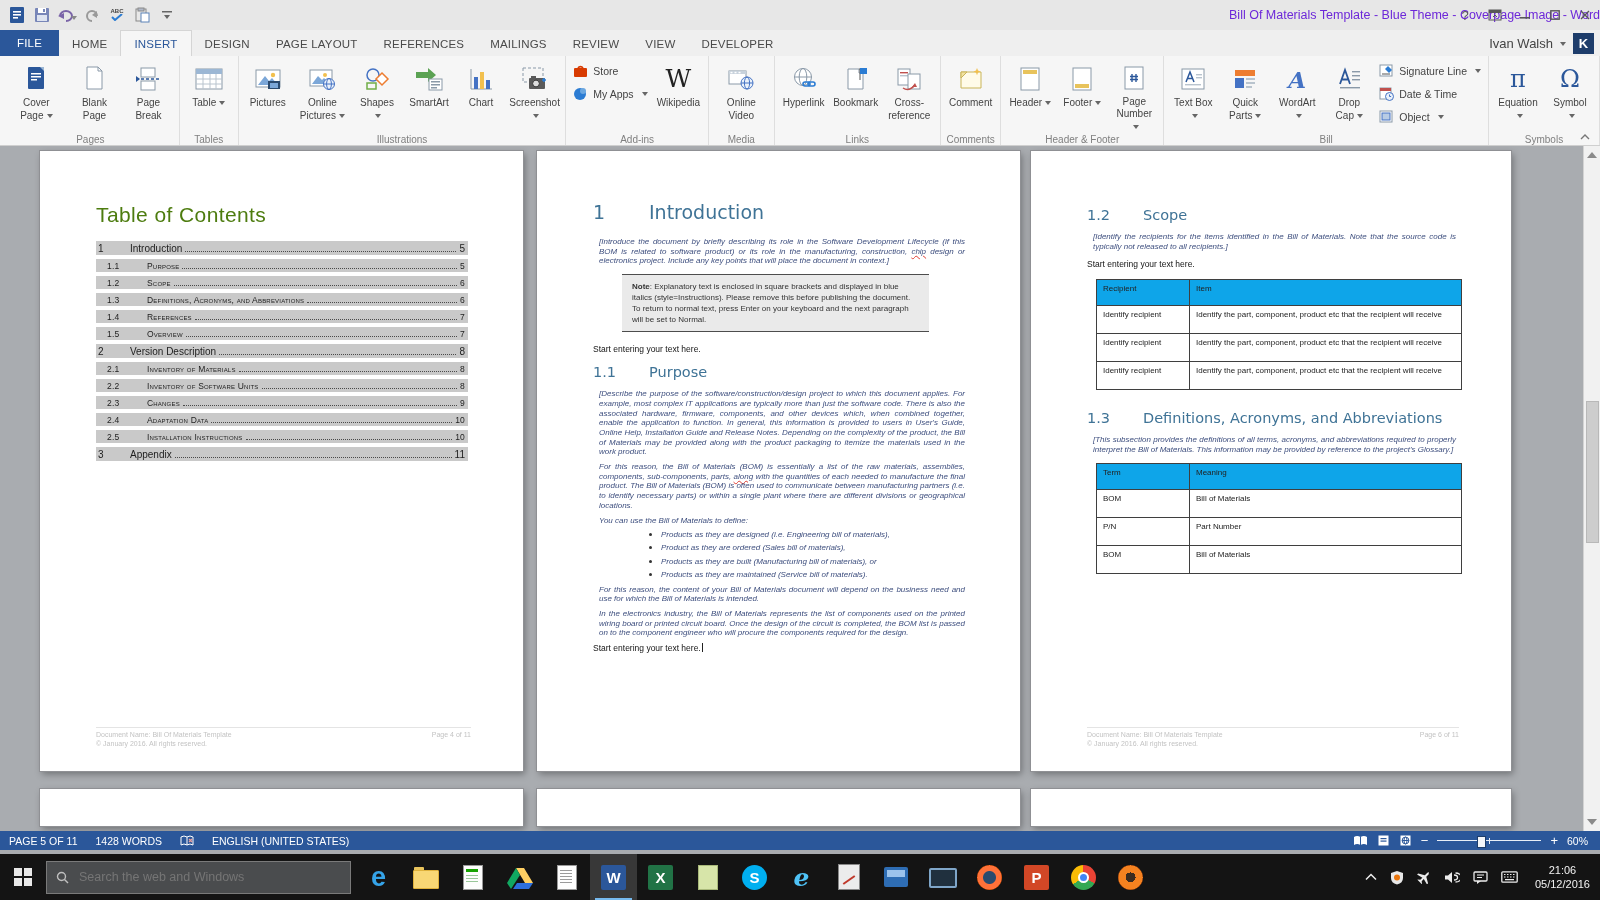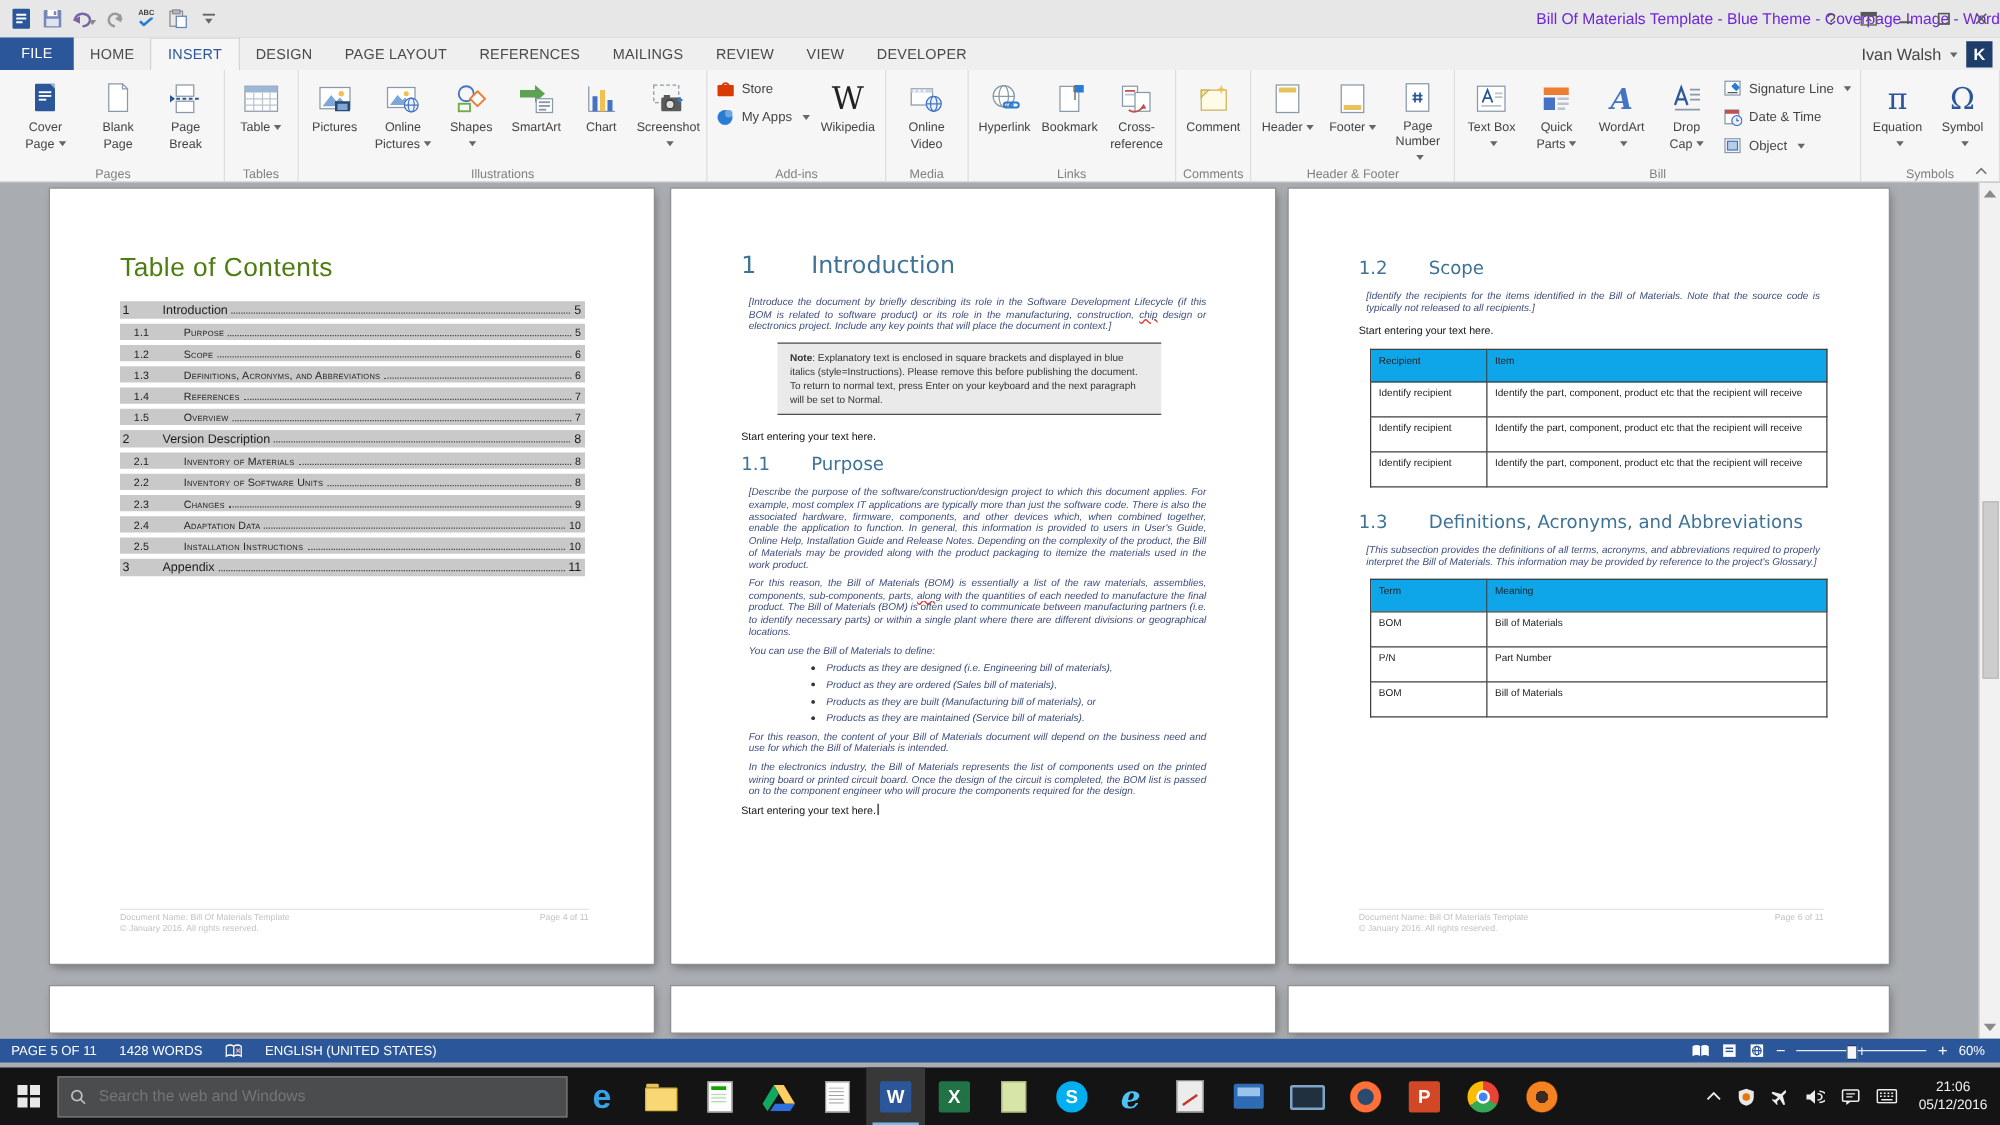--- a/index.html
+++ b/index.html
@@ -88,21 +88,21 @@
   .ztrack{position:relative;width:104px;height:12px;display:flex;align-items:center}
   .zline{width:100%;height:1px;background:#E8EEF7}
   .ztick{position:absolute;left:50%;top:3px;width:1px;height:6px;background:#E8EEF7}
   .zthumb{position:absolute;left:38%;top:1px;width:7px;height:10px;background:#F4F6FA;border:1px solid #1E3D6B}
   .zsign{font-size:13px;line-height:12px}
   
   .taskbar{position:absolute;top:854px;left:0;right:0;height:46px;background:#141414;display:flex;align-items:center}
   .startbtn{width:46px;height:46px;display:flex;align-items:center;justify-content:center}
   .winlogo{display:grid;grid-template-columns:8px 8px;grid-template-rows:8px 8px;gap:1.5px}
   .winlogo span{background:#E8E8E8}
-  .searchbox{width:408px;height:33px;background:#4A4C4E;border:1px solid #7A7A7A;display:flex;align-items:center;padding:0 9px;gap:8px;box-sizing:border-box}
+  .searchbox{width:305px;height:33px;background:#4A4C4E;border:1px solid #7A7A7A;display:flex;align-items:center;padding:0 9px;gap:8px;box-sizing:border-box}
   .searchbox input{flex:1;background:transparent;border:none;outline:none;color:#CFCFCF;font-size:12.5px;font-family:"Liberation Sans",sans-serif}
   .tapps{display:flex;height:46px;margin-left:4px}
   .tapp{width:47px;height:46px;display:flex;align-items:center;justify-content:center;position:relative}
   .tapp.active{background:#383838}
   .tapp.active::after{content:"";position:absolute;left:5px;right:5px;bottom:0;height:2px;background:#76B9ED}
   .chip{width:25px;height:25px;display:flex;align-items:center;justify-content:center;color:#FFF;font-weight:bold;font-size:15px}
   .c-edge{color:#35A3E8;font-size:27px;font-weight:bold;font-style:normal}
   .c-folder{width:24px;height:17px;background:#F8D775;border:1px solid #E0B23C;border-radius:1px;position:relative;margin-top:4px}
   .c-folder::before{content:"";position:absolute;top:-4px;left:0;width:10px;height:3px;background:#E8C35C;border-radius:1px 1px 0 0}
   .c-doc{width:18px;height:23px;background:#FDFDFD;border:1px solid #9A9A9A;position:relative}

